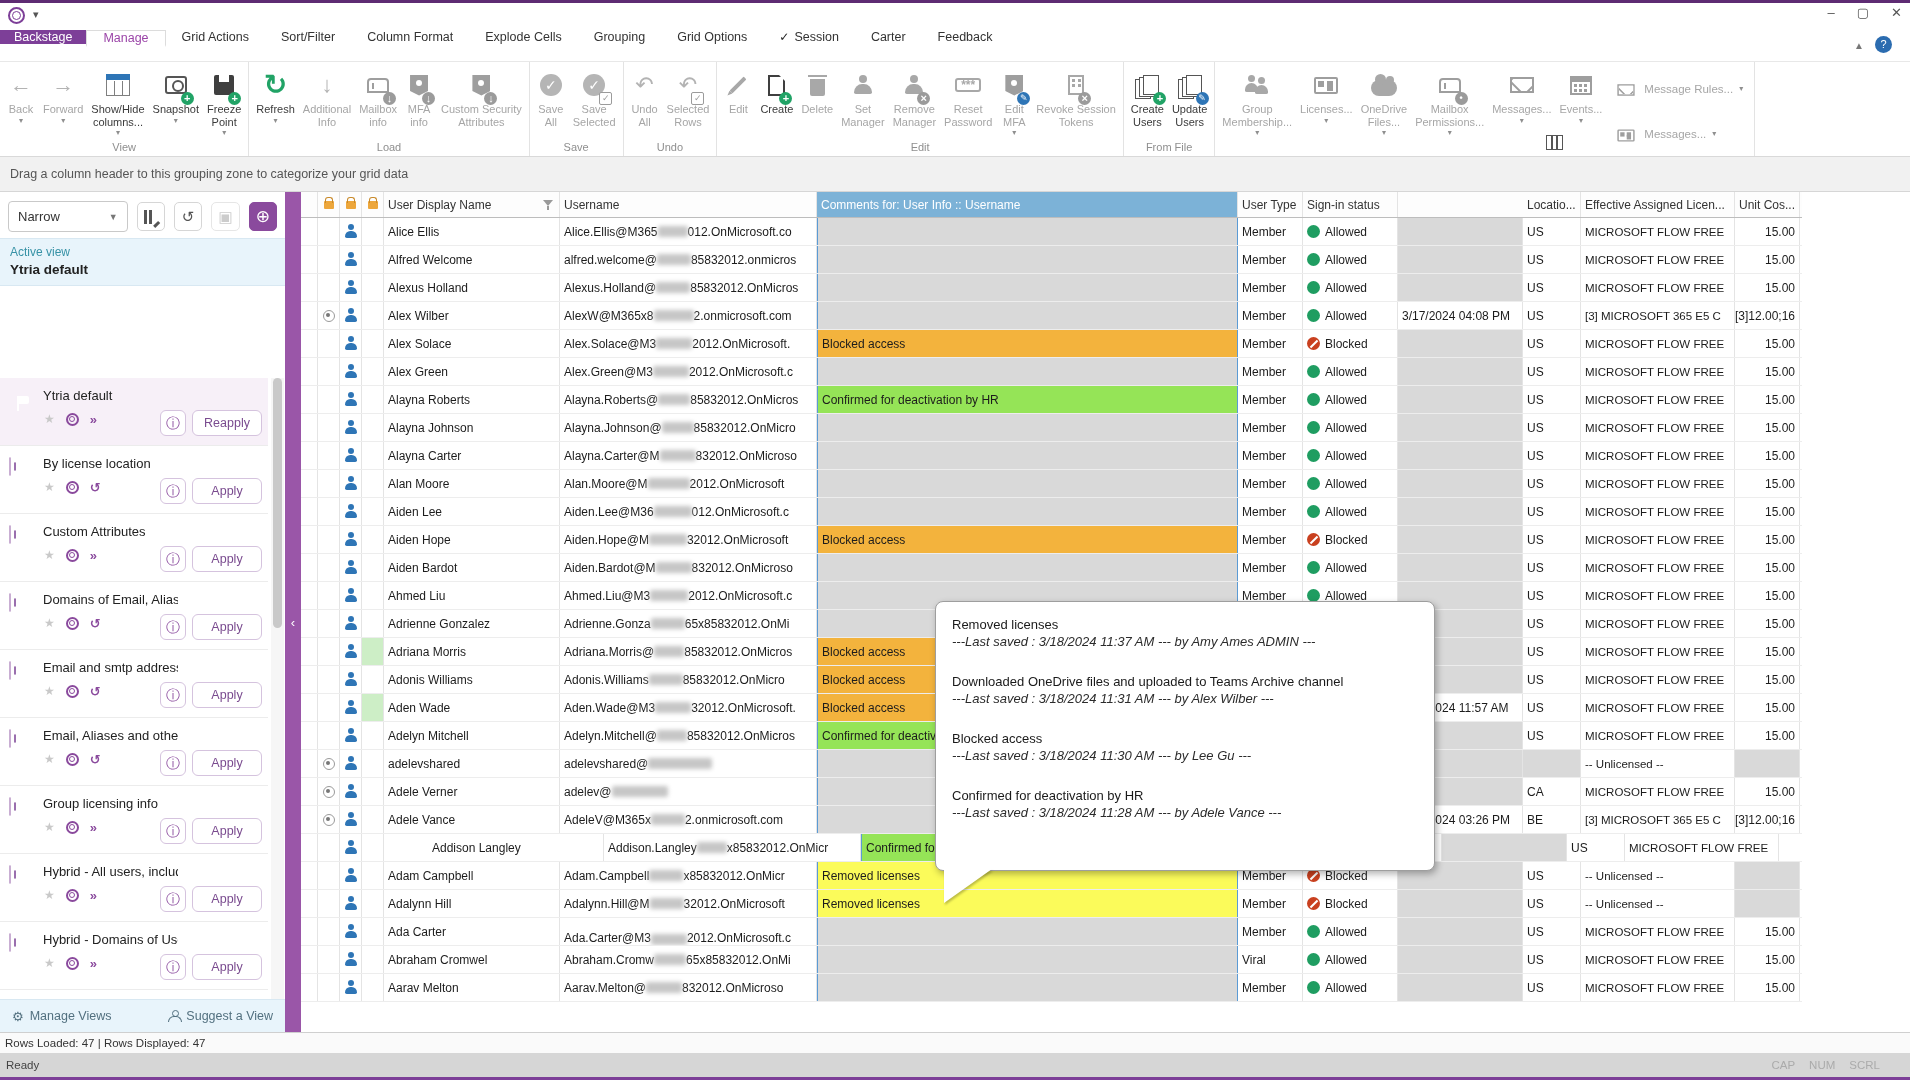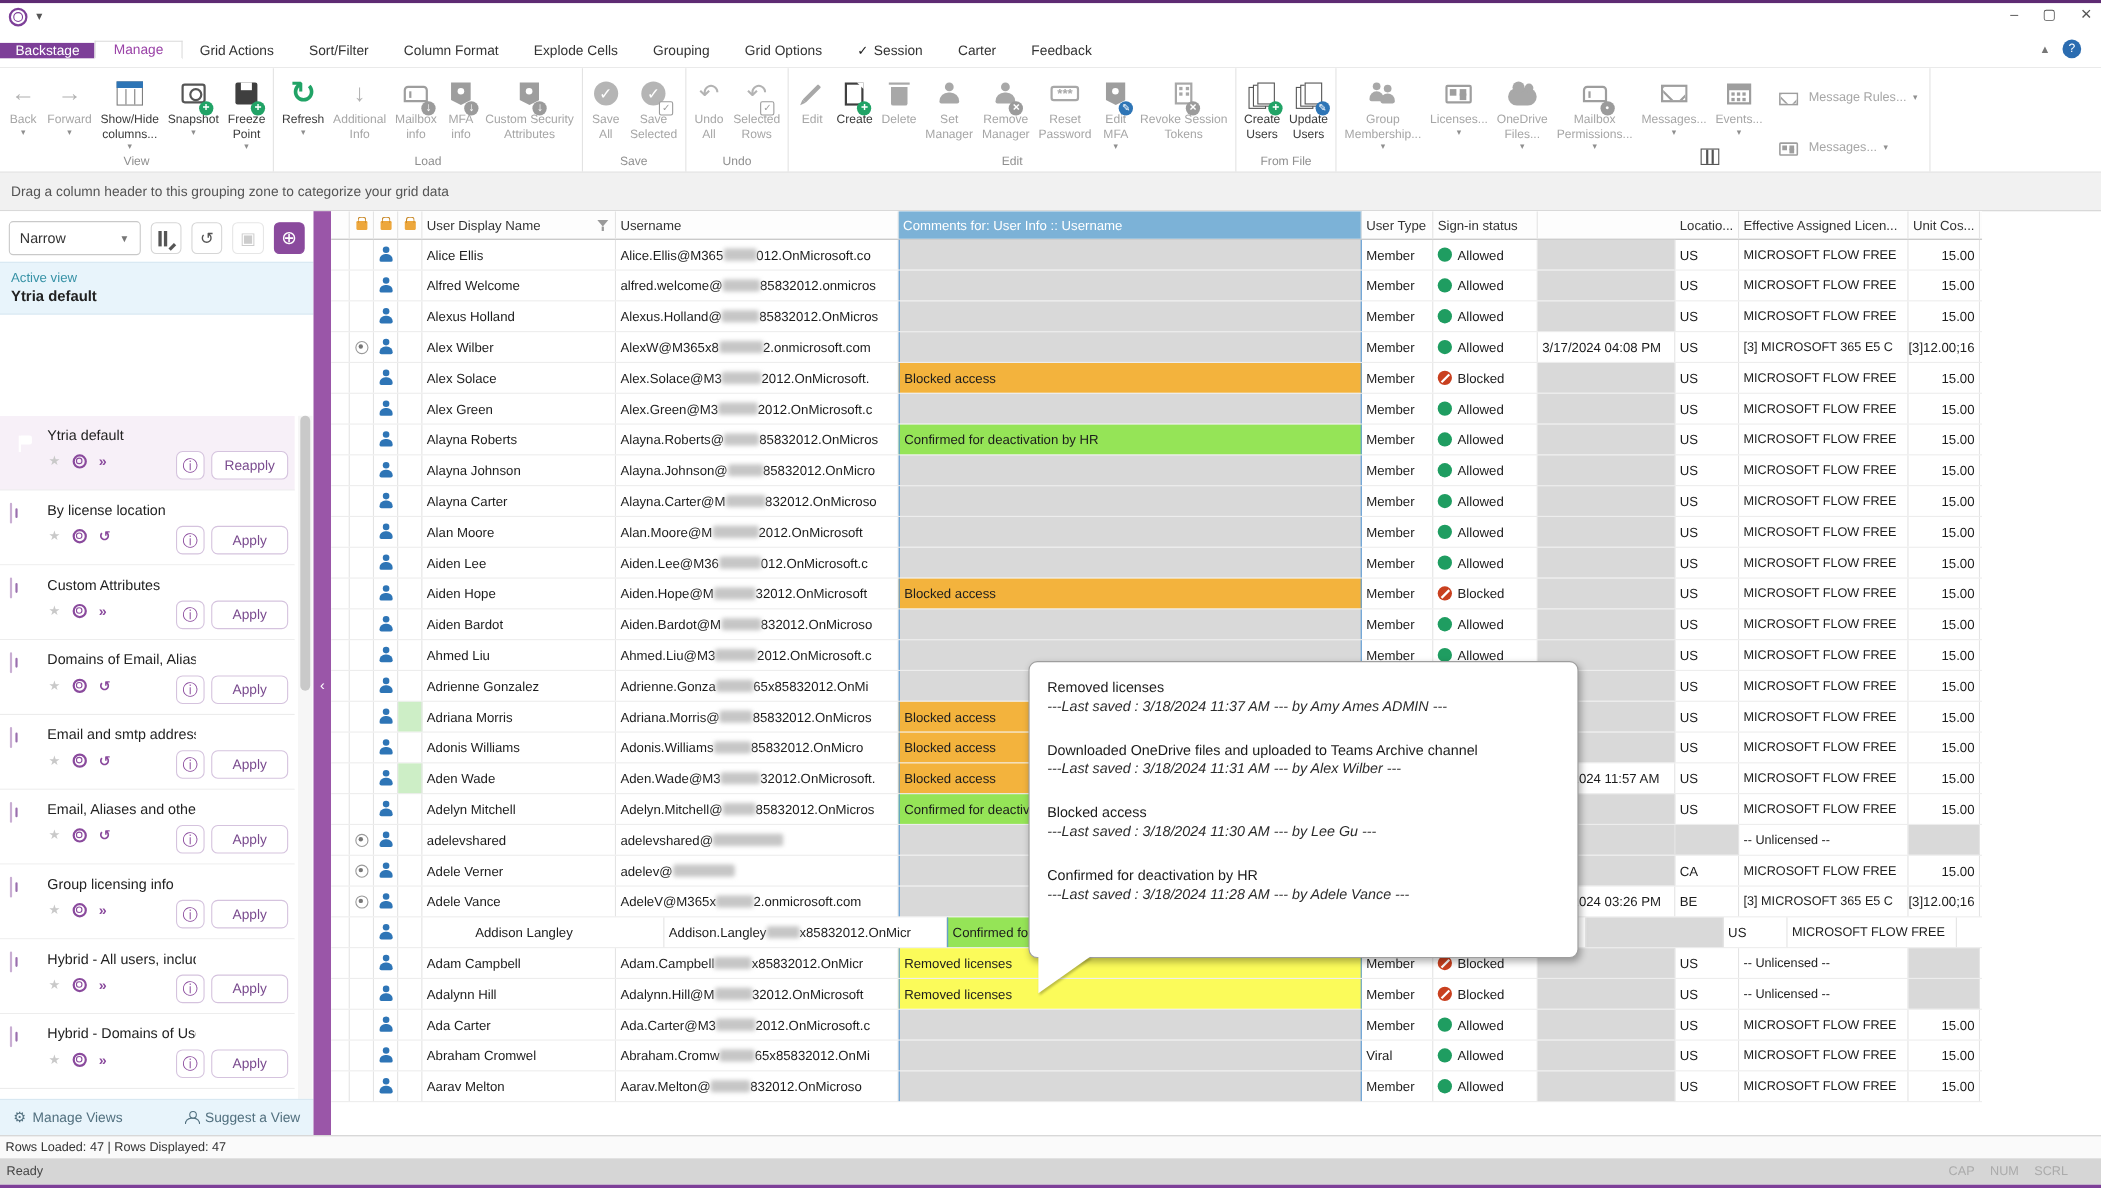--- a/index.html
+++ b/index.html
@@ -12,21 +12,21 @@
   #titlebar { position:absolute; left:0; top:3px; width:1910px; height:27px; background:#fff; }
   #app-logo { position:absolute; left:8px; top:4px; width:17px; height:17px; border:2px solid #7d3f98; border-radius:50%; }
   #app-logo::after { content:""; position:absolute; inset:2px; border:1.5px solid #7d3f98; border-radius:50%; }
   #title-caret { position:absolute; left:33px; top:5px; font-size:11px; color:#555; }
   #title-text { position:absolute; left:0; right:0; top:5px; text-align:center; font-size:12px; color:#444; }
   .blurblock { display:inline-block; height:11px; border-radius:2px; background:#c6c6c6; filter:blur(2px); vertical-align:middle; }
   #win-controls { position:absolute; right:8px; top:2px; display:flex; gap:22px; font-size:13px; color:#555; }
   #win-controls span { cursor:default; }
 
   
-  #tabrow { position:absolute; left:0; top:30px; width:1910px; height:32px; background:#fff; display:flex; align-items:center; border-bottom:1px solid #e8e8e8; }
+  #tabrow { position:absolute; left:0; top:30px; width:1910px; height:32px; background:#fff; display:flex; align-items:flex-start; border-bottom:1px solid #e8e8e8; }
   .tab { display:flex; align-items:center; padding:0 16px; font-size:12.5px; color:#333; white-space:nowrap; }
   .tab.backstage { background:#7d3f98; color:#fff; padding:0 14px; }
   .tab.active { color:#9b45a8; border:1px solid #dcdcdc; border-bottom:2px solid #fff; background:#fff; }
   .tabcheck { margin-right:5px; font-size:12px; color:#222; }
   #ribbon-collapse { position:absolute; right:46px; top:40px; font-size:10px; color:#777; }
   #help-btn { position:absolute; right:18px; top:36px; width:17px; height:17px; border-radius:50%; background:#2b6cb0; color:#fff; font-size:11px; text-align:center; line-height:17px; }
 
   
   #ribbon { position:absolute; left:0; top:62px; width:1910px; height:95px; background:#fff; border-bottom:1px solid #d9d9d9; display:flex; }
   .rgroup { display:flex; flex-direction:column; border-right:1px solid #e3e3e3; padding:2px 3px 0; }
@@ -1329,21 +1329,21 @@
         <div class="gcell cell-gray unit" style="flex: 0 0 65px; width: 65px;"></div>
       </div>
       <div class="grow">
         <div class="gcell" style="flex: 0 0 17px; width: 17px;"></div>
         <div class="gcell cell-center" style="flex: 0 0 22px; width: 22px;"></div>
         <div class="gcell cell-center" style="flex: 0 0 22px; width: 22px;">
           <span class="person"></span>
         </div>
         <div class="gcell" style="flex: 0 0 22px; width: 22px;"></div>
         <div class="gcell" style="flex: 0 0 176px; width: 176px;">Ada Carter</div>
-        <div class="gcell" style="flex: 0 0 257px; width: 257px;">
+        <div class="gcell" style="flex: 0 0 257px; width: 257px; align-items: flex-end;">
           <span>Ada.Carter@M3</span>
           <span class="blurblock" style="width: 36px;"></span>
           <span>2012.OnMicrosoft.c</span>
         </div>
         <div class="gcell c-com com-gray" style="flex: 0 0 421px; width: 421px;"></div>
         <div class="gcell" style="flex: 0 0 65px; width: 65px;">Member</div>
         <div class="gcell" style="flex: 0 0 95px; width: 95px;">
           <span class="ok"></span>
           <span>Allowed</span>
         </div>

